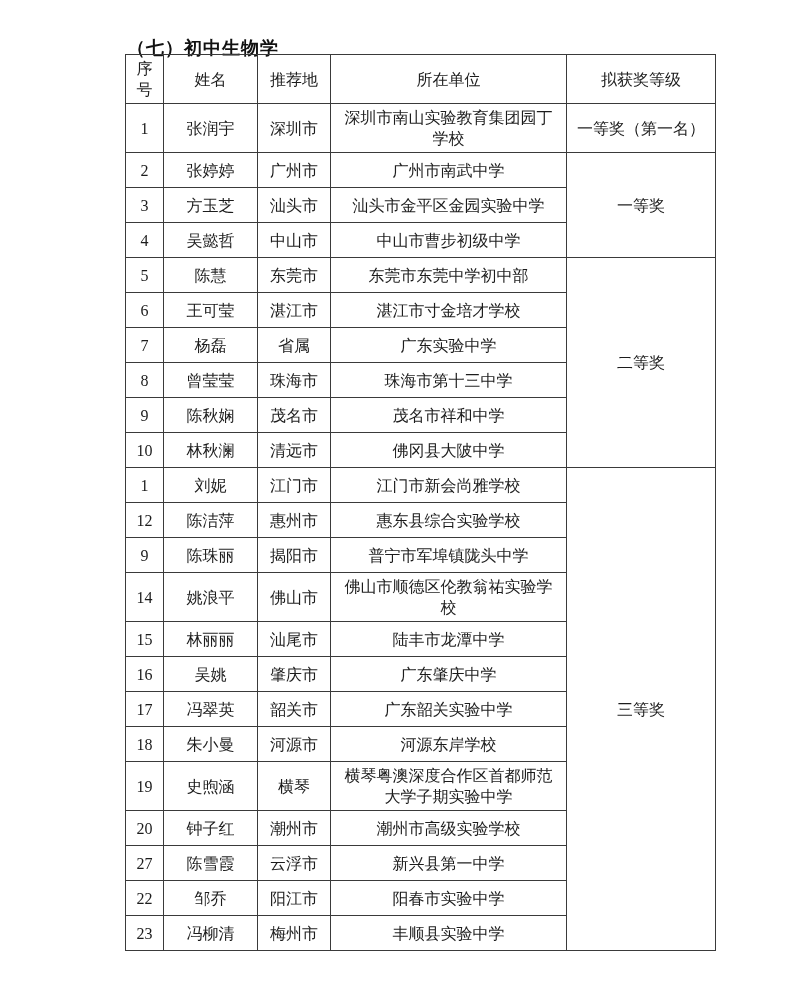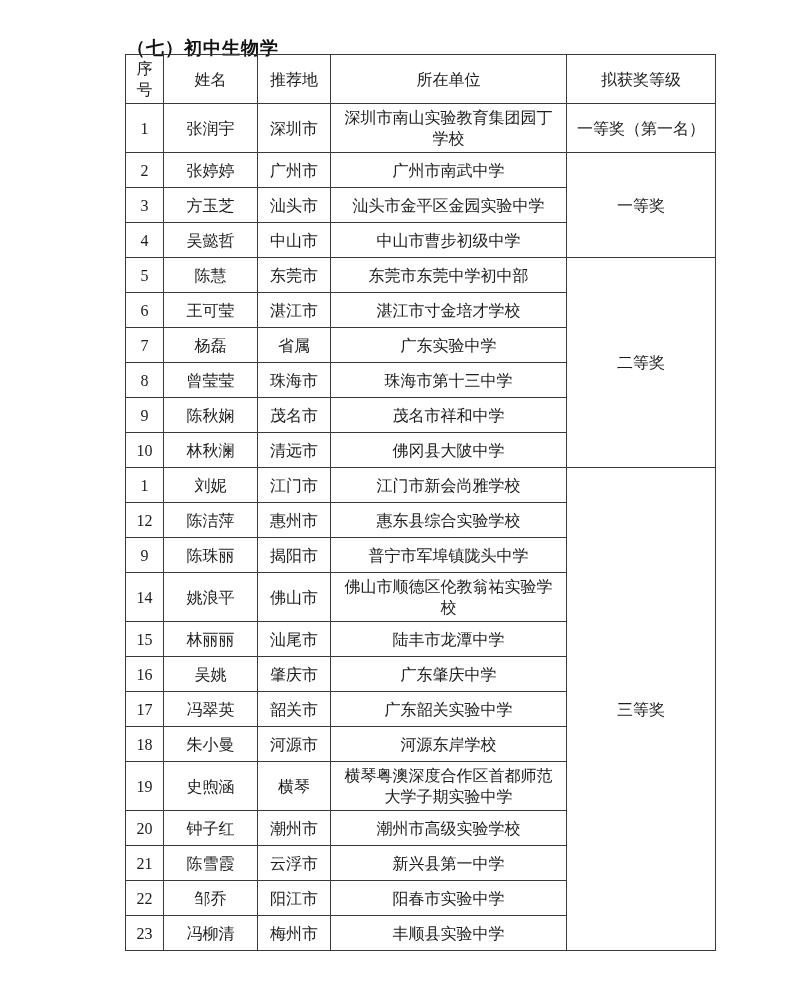--- a/index.html
+++ b/index.html
@@ -190,21 +190,21 @@
       <td>横琴</td>
       <td>横琴粤澳深度合作区首都师范大学子期实验中学</td>
     </tr>
     <tr>
       <td>20</td>
       <td>钟子红</td>
       <td>潮州市</td>
       <td>潮州市高级实验学校</td>
     </tr>
     <tr>
-      <td>21</td>
+      <td>27</td>
       <td>陈雪霞</td>
       <td>云浮市</td>
       <td>新兴县第一中学</td>
     </tr>
     <tr>
       <td>22</td>
       <td>邹乔</td>
       <td>阳江市</td>
       <td>阳春市实验中学</td>
     </tr>

